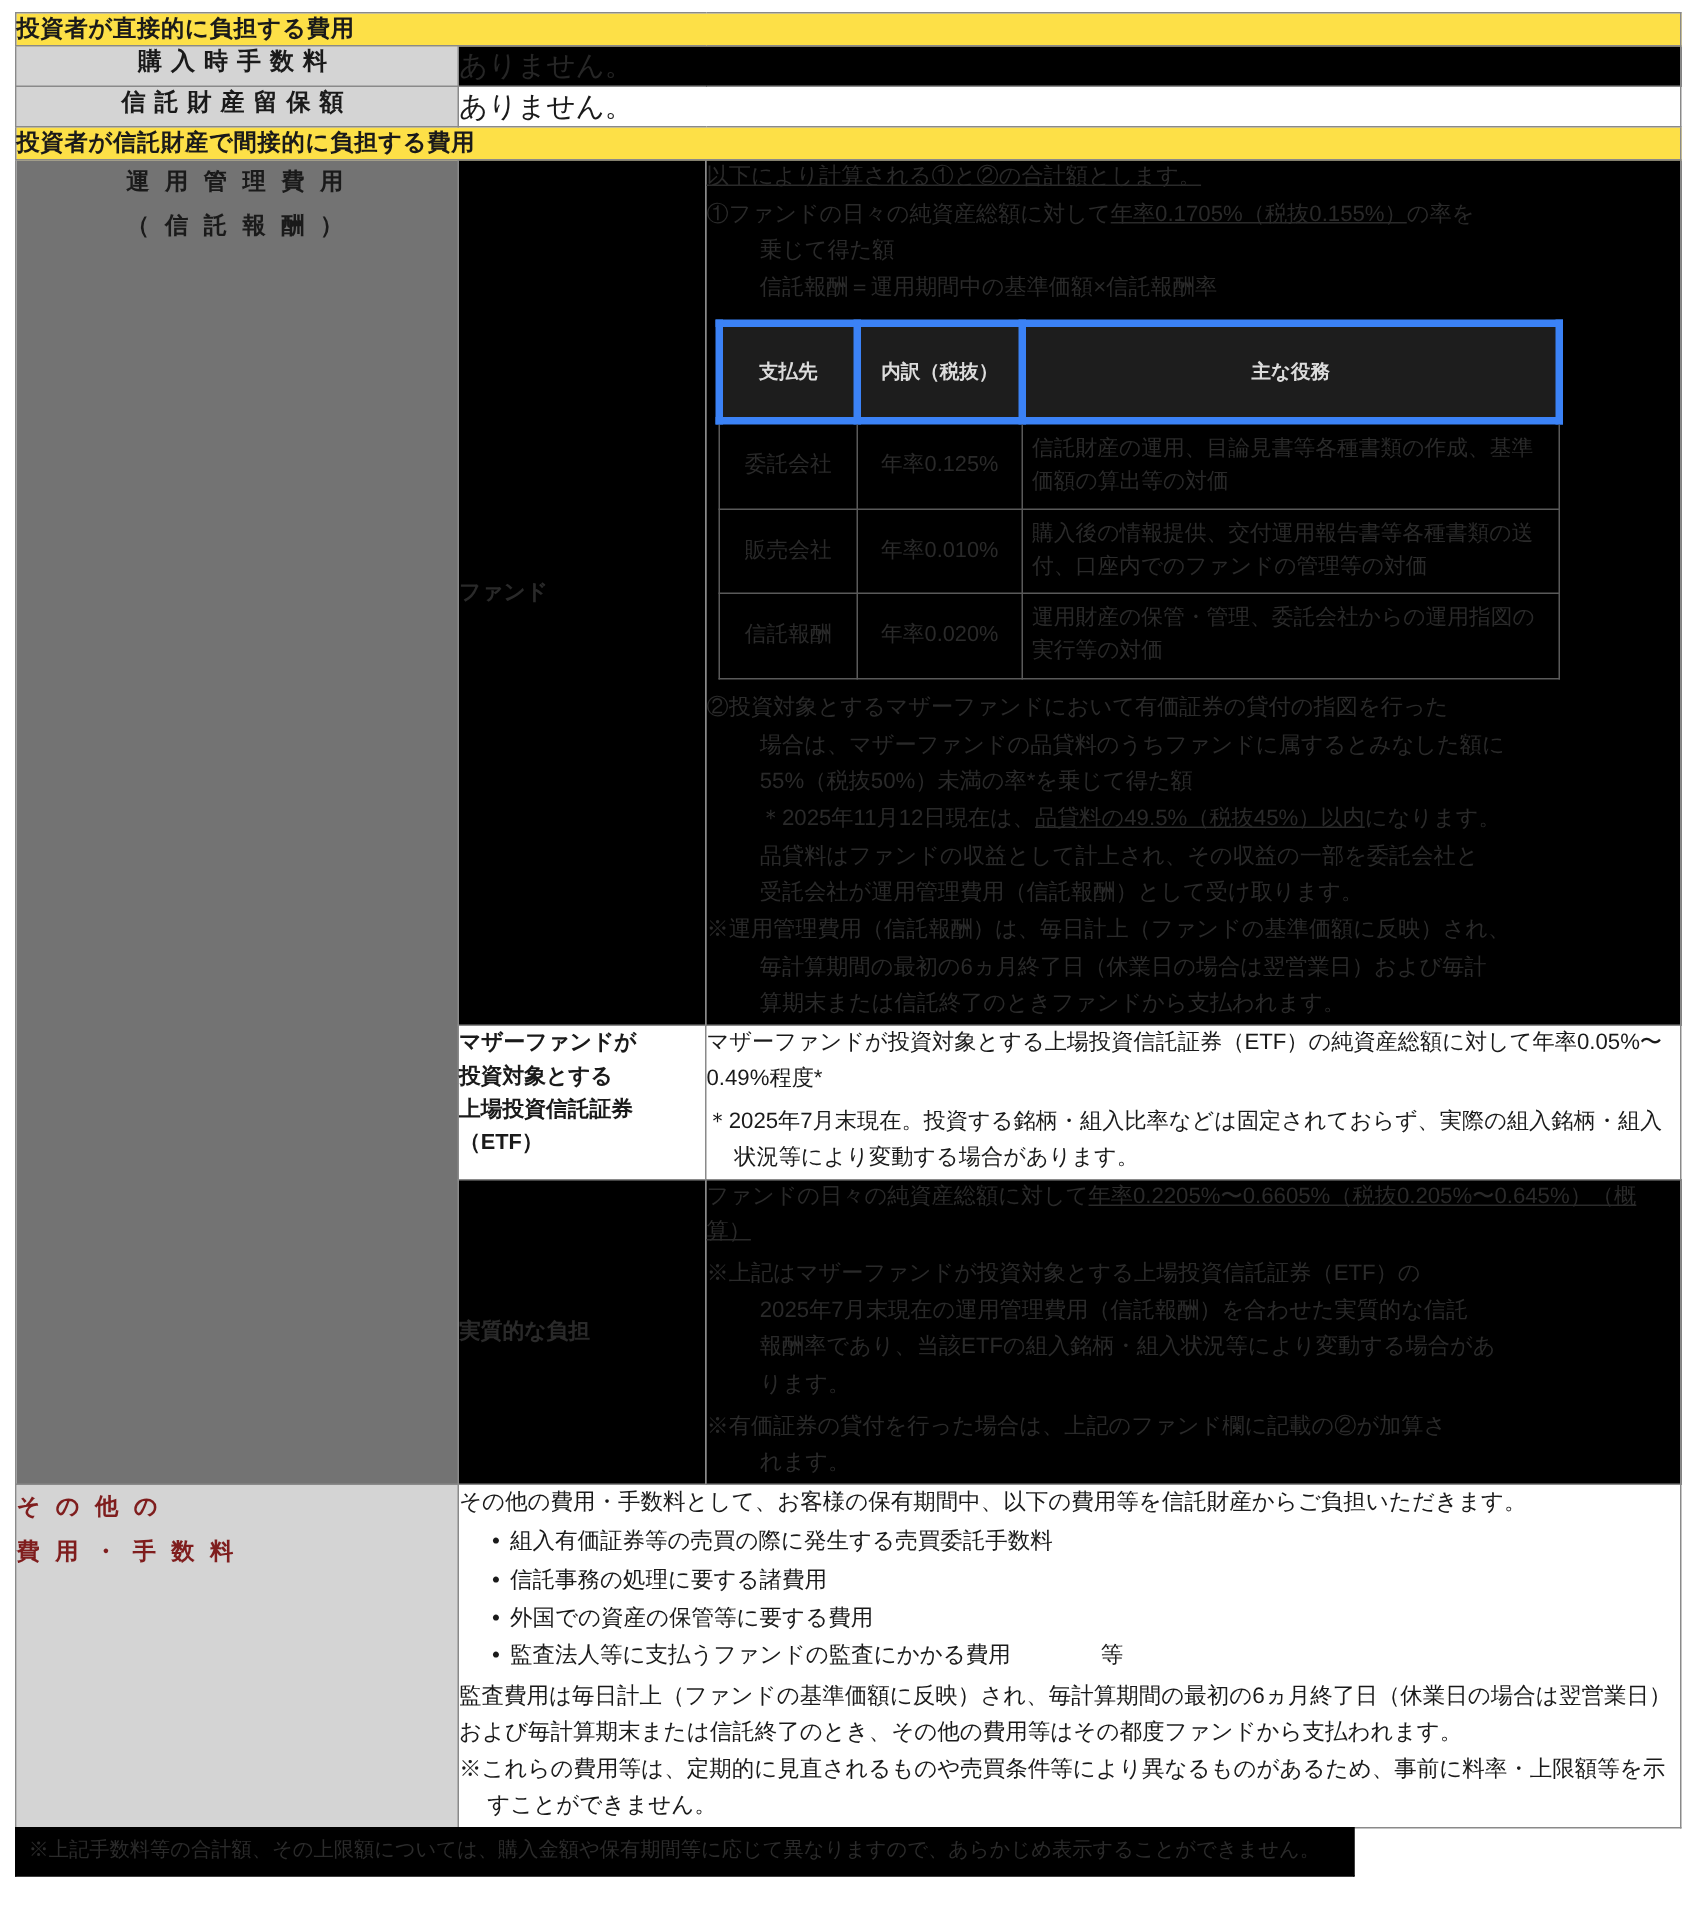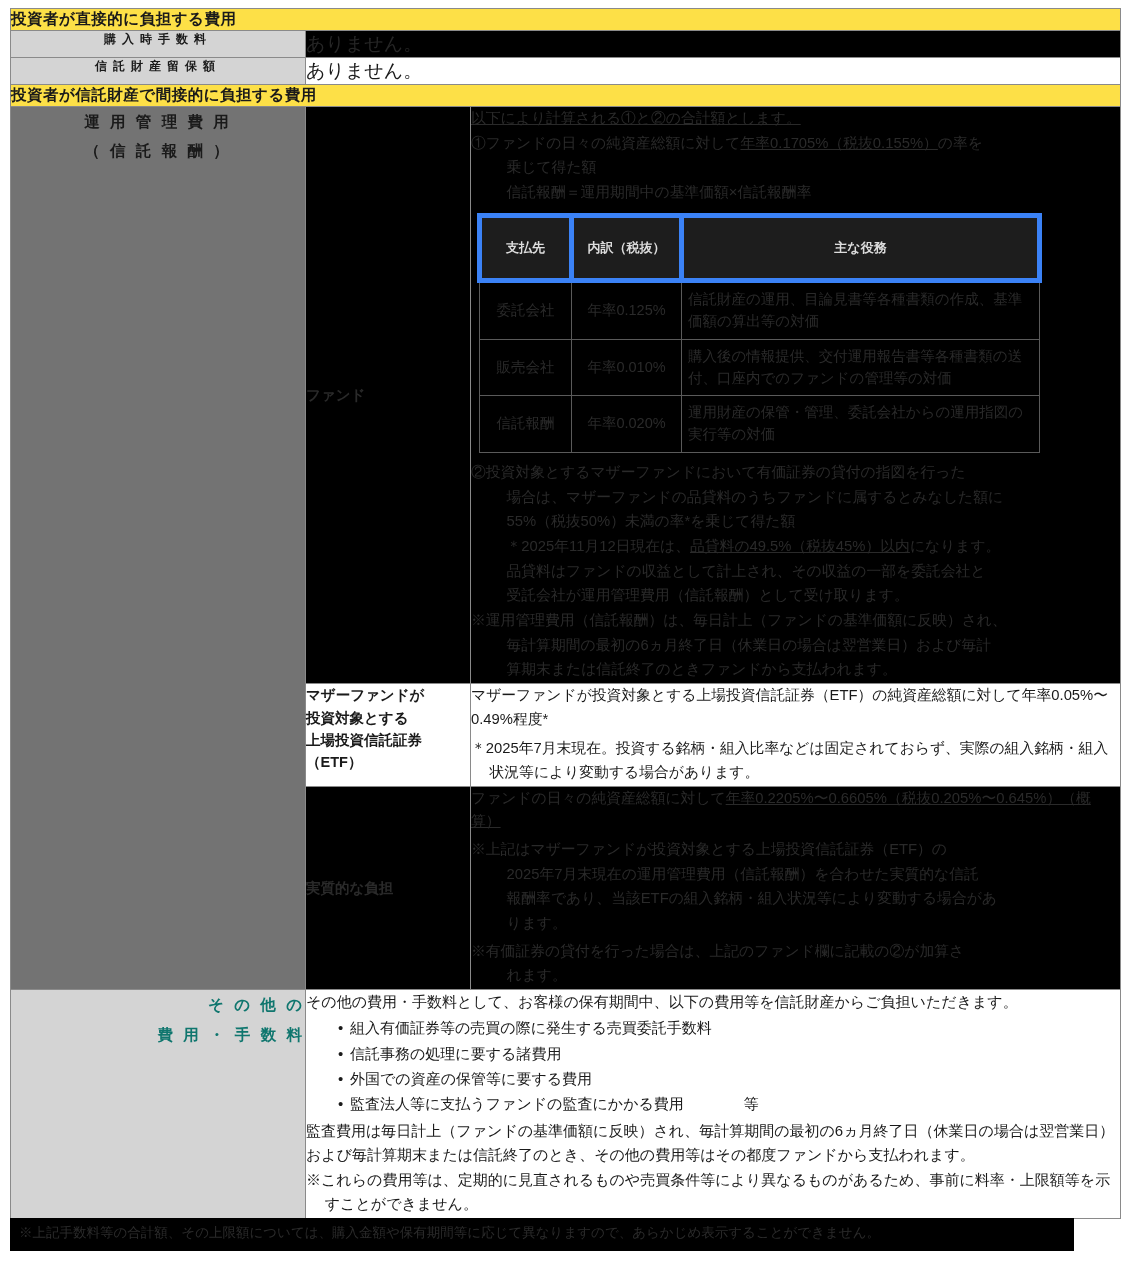--- a/index.html
+++ b/index.html
@@ -34,21 +34,21 @@
     background: #fde047;
     font-size: 15.5px;
     font-weight: bold;
     color: #1a1a1a;
     padding: 6px 8px 6px 10px;
     letter-spacing: .5px;
   }
   .lblcell {
     background: #d4d4d4;
     text-align: center;
-    font-size: 12px;
+    font-size: 16px;
     font-weight: bold;
     color: #1a1a1a;
     padding: 7px 4px;
     letter-spacing: 2px;
   }
   .valcell {
     font-size: 19px;
     padding: 7px 10px;
     background: #ffffff;
   }
@@ -126,58 +126,58 @@
     font-size: 14.5px;
     padding: 6px 6px;
     color: #2a2a2a;
     background: #000000;
     line-height: 1.5;
     vertical-align: top;
   }
   table.inner td.c { text-align: center; vertical-align: middle; }
   .otherlabel {
     background: #d4d4d4;
-    text-align: right;
+    text-align: left;
     vertical-align: middle;
     font-size: 15.5px;
     font-weight: bold;
     letter-spacing: 3px;
     line-height: 1.9;
-    color: #0f766e;
+    color: #7f1d1d;
     margin-top: 44px;
   }
   .othercontent {
     font-size: 15px;
     line-height: 1.62;
     padding: 10px 12px 10px 12px;
     background: #ffffff;
     color: #1a1a1a;
   }
   .bullets {
     margin: 2px 0 2px 0;
-    padding-left: 32px;
+    padding-left: 22px;
     list-style: none;
   }
   .bullets li {
     position: relative;
     padding-left: 12px;
     margin-bottom: 1px;
   }
   .bullets li:before {
     content: "\2022";
     position: absolute;
     left: 0;
     top: 0;
   }
   .hang {
     padding-left: 1.25em;
     text-indent: -1.25em;
   }
   .footnote {
-    width: 1064px;
+    width: 893px;
     background: #000000;
     color: #2b2b2b;
     font-size: 13.5px;
     padding: 6px 8px 8px 8px;
     box-sizing: border-box;
     border: 1px solid #000000;
     border-top: none;
     margin-top: -1px;
   }
 </style>

